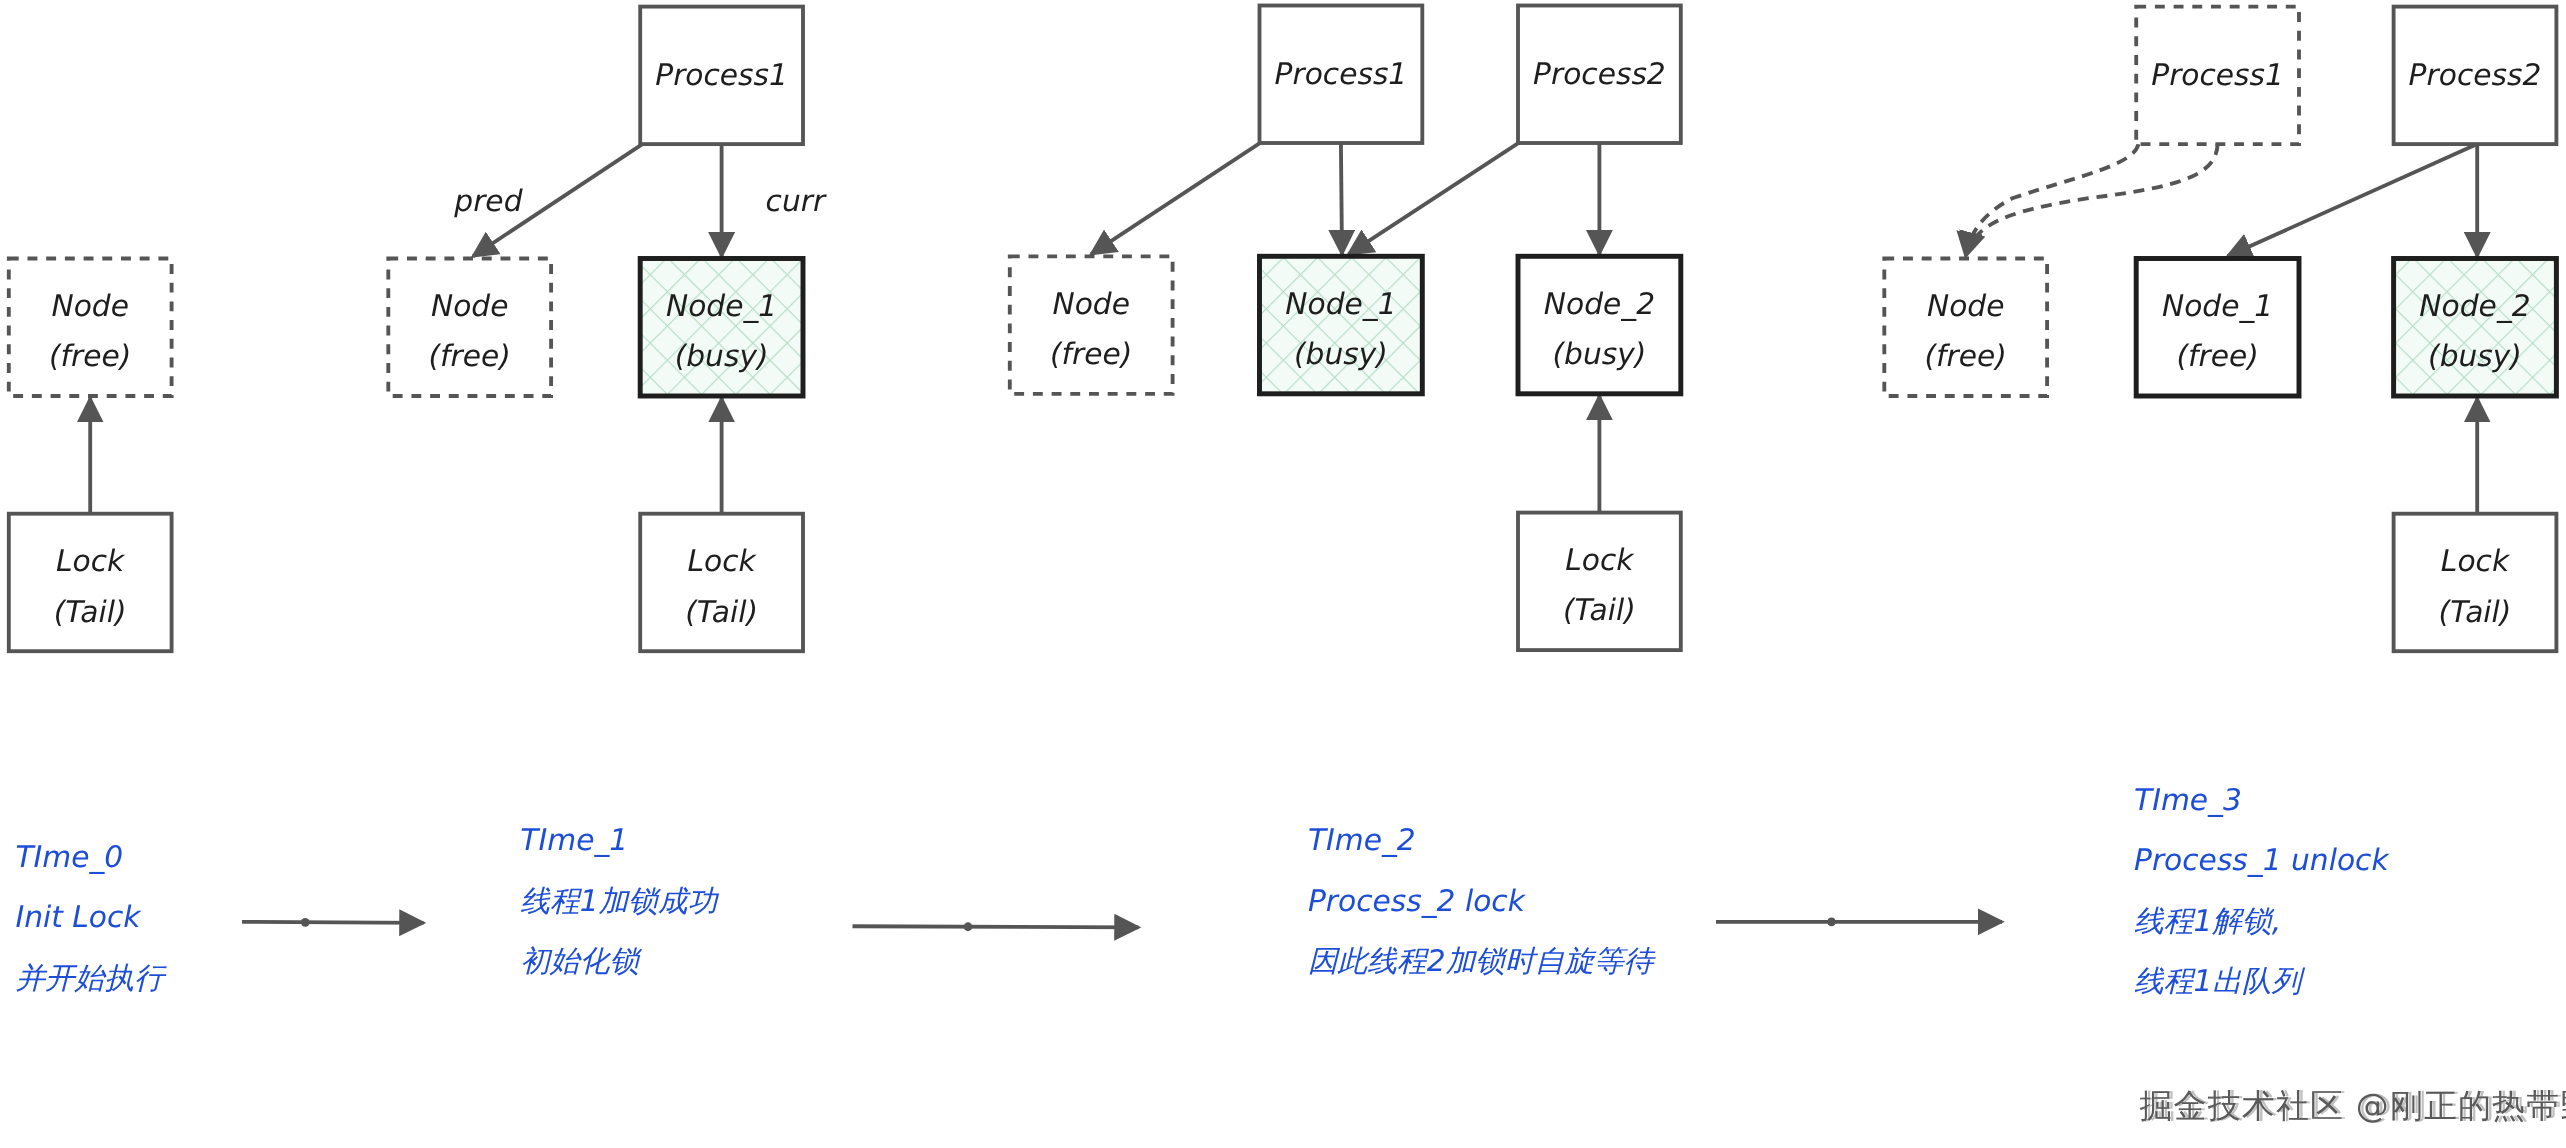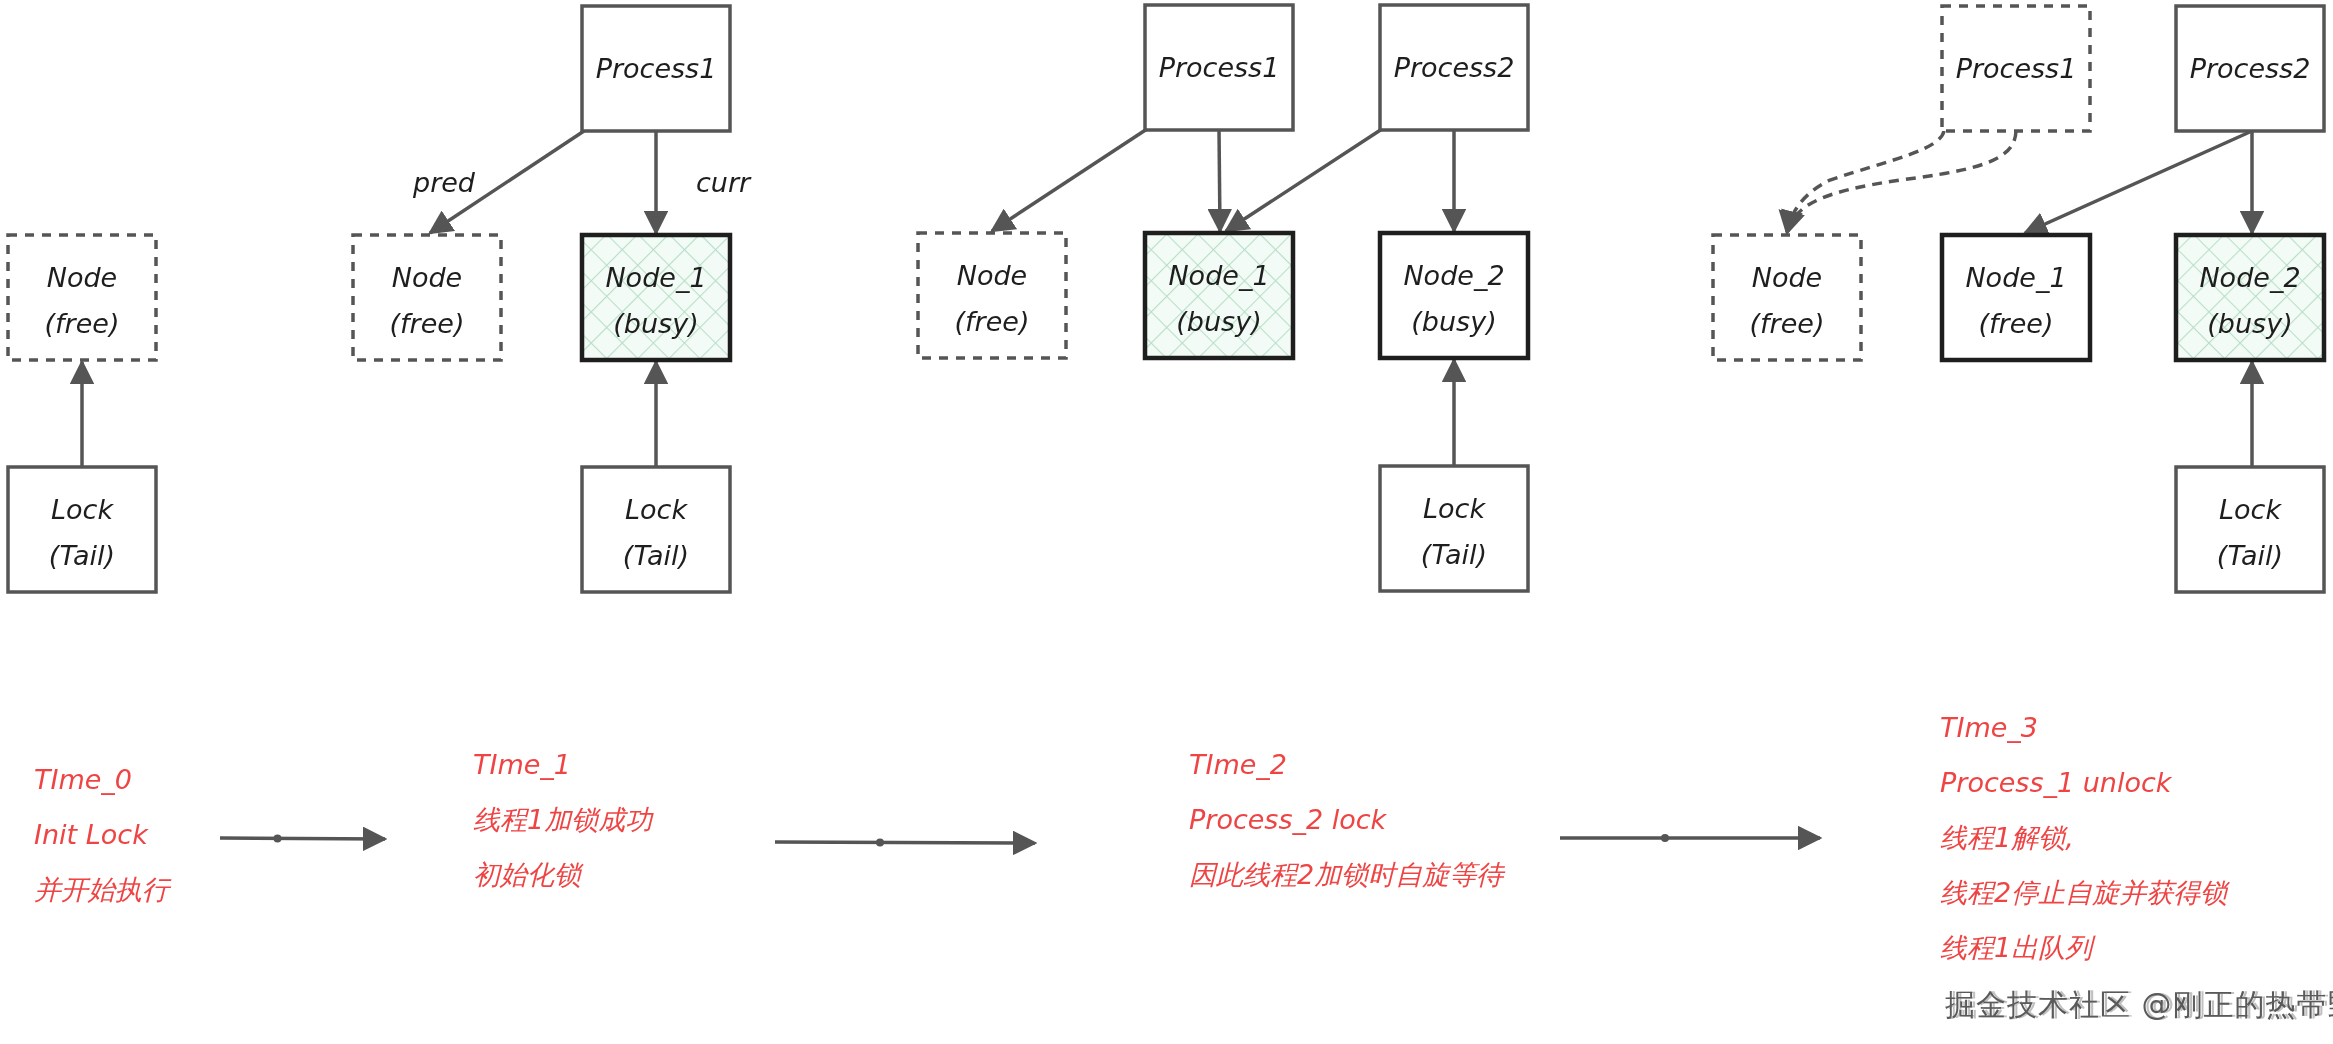--- a/index.html
+++ b/index.html
@@ -3,21 +3,21 @@
 <meta charset="utf-8">
 <style>
   html, body { margin: 0; padding: 0; background: #ffffff; }
   body { width: 2333px; height: 1044px; position: relative; overflow: hidden;
          font-family: "DejaVu Sans", sans-serif; color: #1e1e1e; }
   #canvas { position: absolute; left: 0; top: 0; }
   .lbl { font-family: "DejaVu Sans", sans-serif; font-style: italic; fill: #1e1e1e; }
   .box-text { font-size: 27px; }
   .edge-text { font-size: 27px; }
   .caption { position: absolute; font-family: "DejaVu Sans", sans-serif; font-style: italic;
-             font-size: 27px; color: #ef4444; line-height: 55px; white-space: nowrap; }
+             font-size: 27px; color: #1d4ed8; line-height: 55px; white-space: nowrap; }
   .caption div { height: 55px; }
   .watermark { position: absolute; left: 1945px; top: 985px; font-size: 30px;
                font-family: "DejaVu Sans", sans-serif; color: #5a5a5a; white-space: nowrap;
                text-shadow: 3px 0 0 rgba(150,150,150,0.6), -1px 1px 0 #ffffff; letter-spacing: 1px; }
 </style>
 </head>
 <body>
 
 <svg id="canvas" width="2333" height="1044" viewBox="0 0 2333 1044">
   <defs>
@@ -146,36 +146,35 @@
         <line x1="1560" y1="838" x2="1820" y2="838" stroke="#555555" stroke-width="3.5" marker-end="url(#arrowhead)"></line>
         <circle cx="1665" cy="838" r="4" fill="#555555"></circle>
       </g>
     </g>
   <g id="edge-labels-layer">
       <text x="413" y="192" class="lbl edge-text">pred</text>
       <text x="696" y="192" class="lbl edge-text">curr</text>
     </g>
 </svg>
 
-<div class="caption" style="left:34px; top:752px;">
+<div class="caption" style="left:14px; top:752px;">
   <div>TIme_0</div>
   <div>Init Lock</div>
   <div>并开始执行</div>
 </div>
 <div class="caption" style="left:473px; top:737px;">
   <div>TIme_1</div>
   <div>线程1加锁成功</div>
   <div>初始化锁</div>
 </div>
 <div class="caption" style="left:1189px; top:737px;">
   <div>TIme_2</div>
   <div>Process_2 lock</div>
   <div>因此线程2加锁时自旋等待</div>
 </div>
 <div class="caption" style="left:1940px; top:700px;">
   <div>TIme_3</div>
   <div>Process_1 unlock</div>
   <div>线程1解锁,</div>
-  <div>线程2停止自旋并获得锁</div>
   <div>线程1出队列</div>
 </div>
 
 <div class="watermark">掘金技术社区 @刚正的热带野猪</div>
 
 </body></html>

